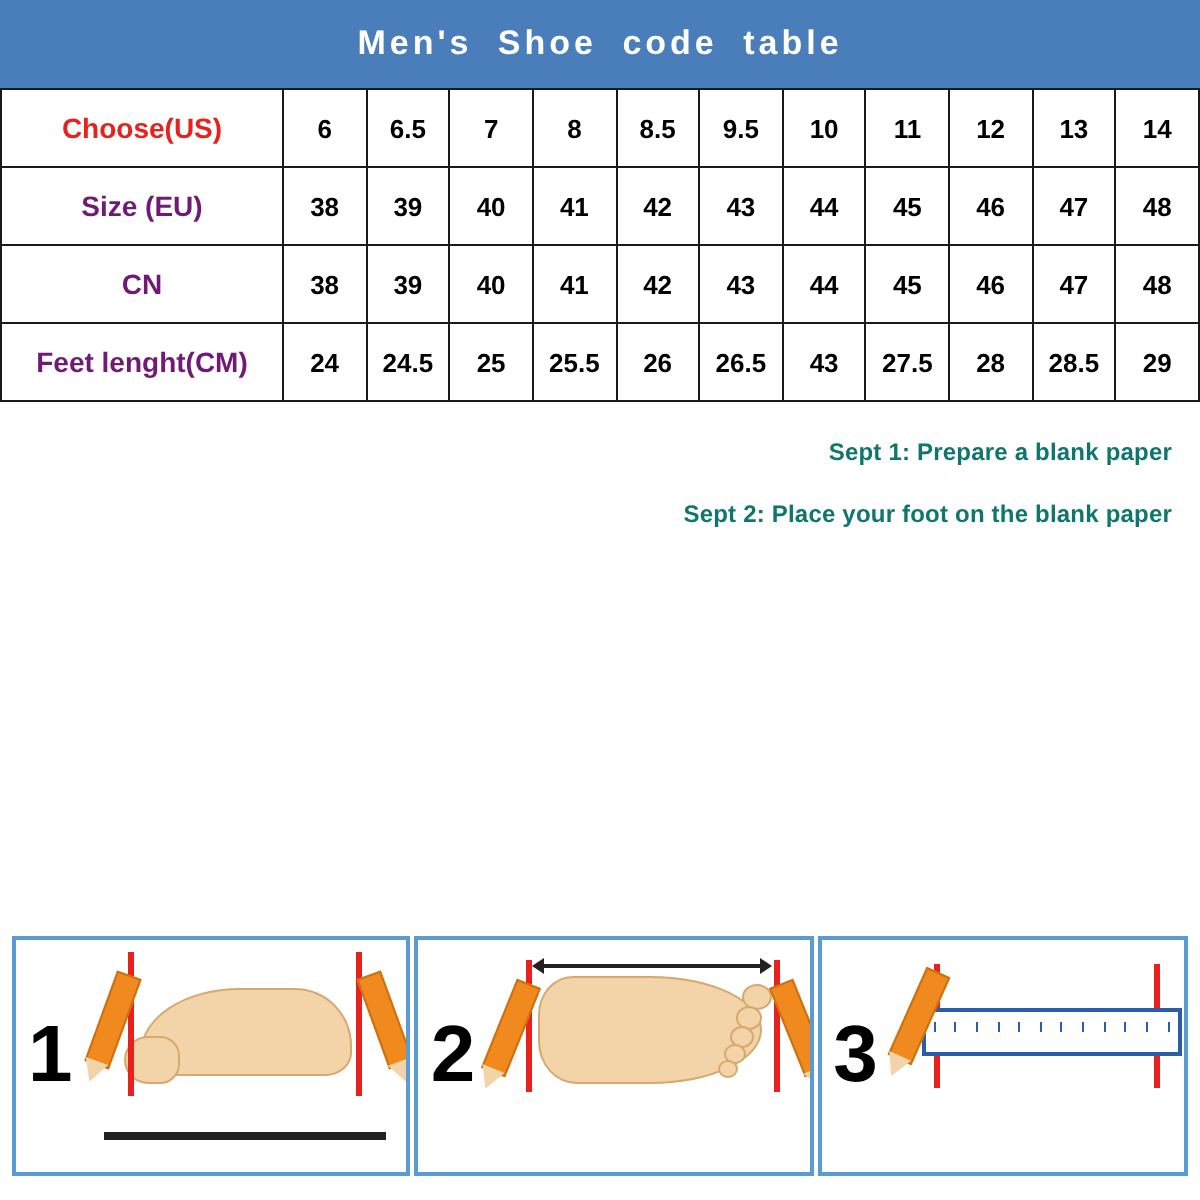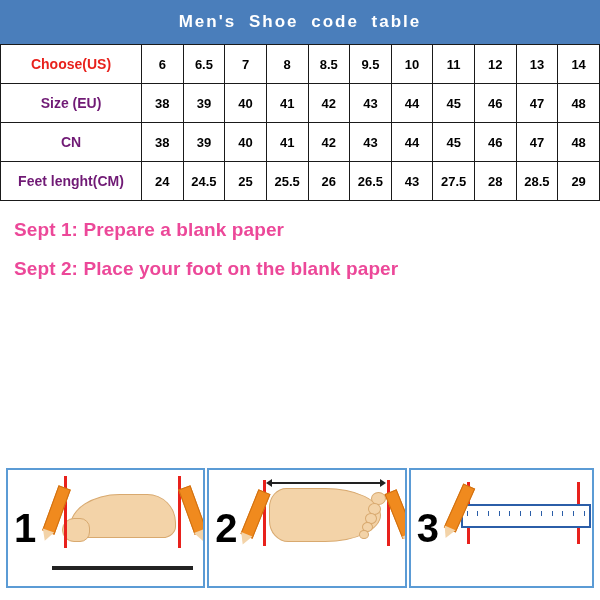--- a/index.html
+++ b/index.html
@@ -75,25 +75,26 @@
     padding: 18px 14px 0 14px;
   }
   .lead {
     font-size: 15.5px;
     font-weight: bold;
     color: #111111;
     margin-bottom: 16px;
     letter-spacing: 0.2px;
   }
   .step {
-    font-size: 19px;
-    font-weight: bold;
-    color: #ec4899;
+    font-size: 12px;
+    font-weight: bold;
+    color: #0f766e;
     margin-bottom: 17px;
     letter-spacing: 0.1px;
+    text-align: right;
   }
 
   
   .diagram-strip {
     position: absolute;
     left: 6px;
     bottom: 12px;
     width: 588px;
     height: 120px;
     display: flex;

